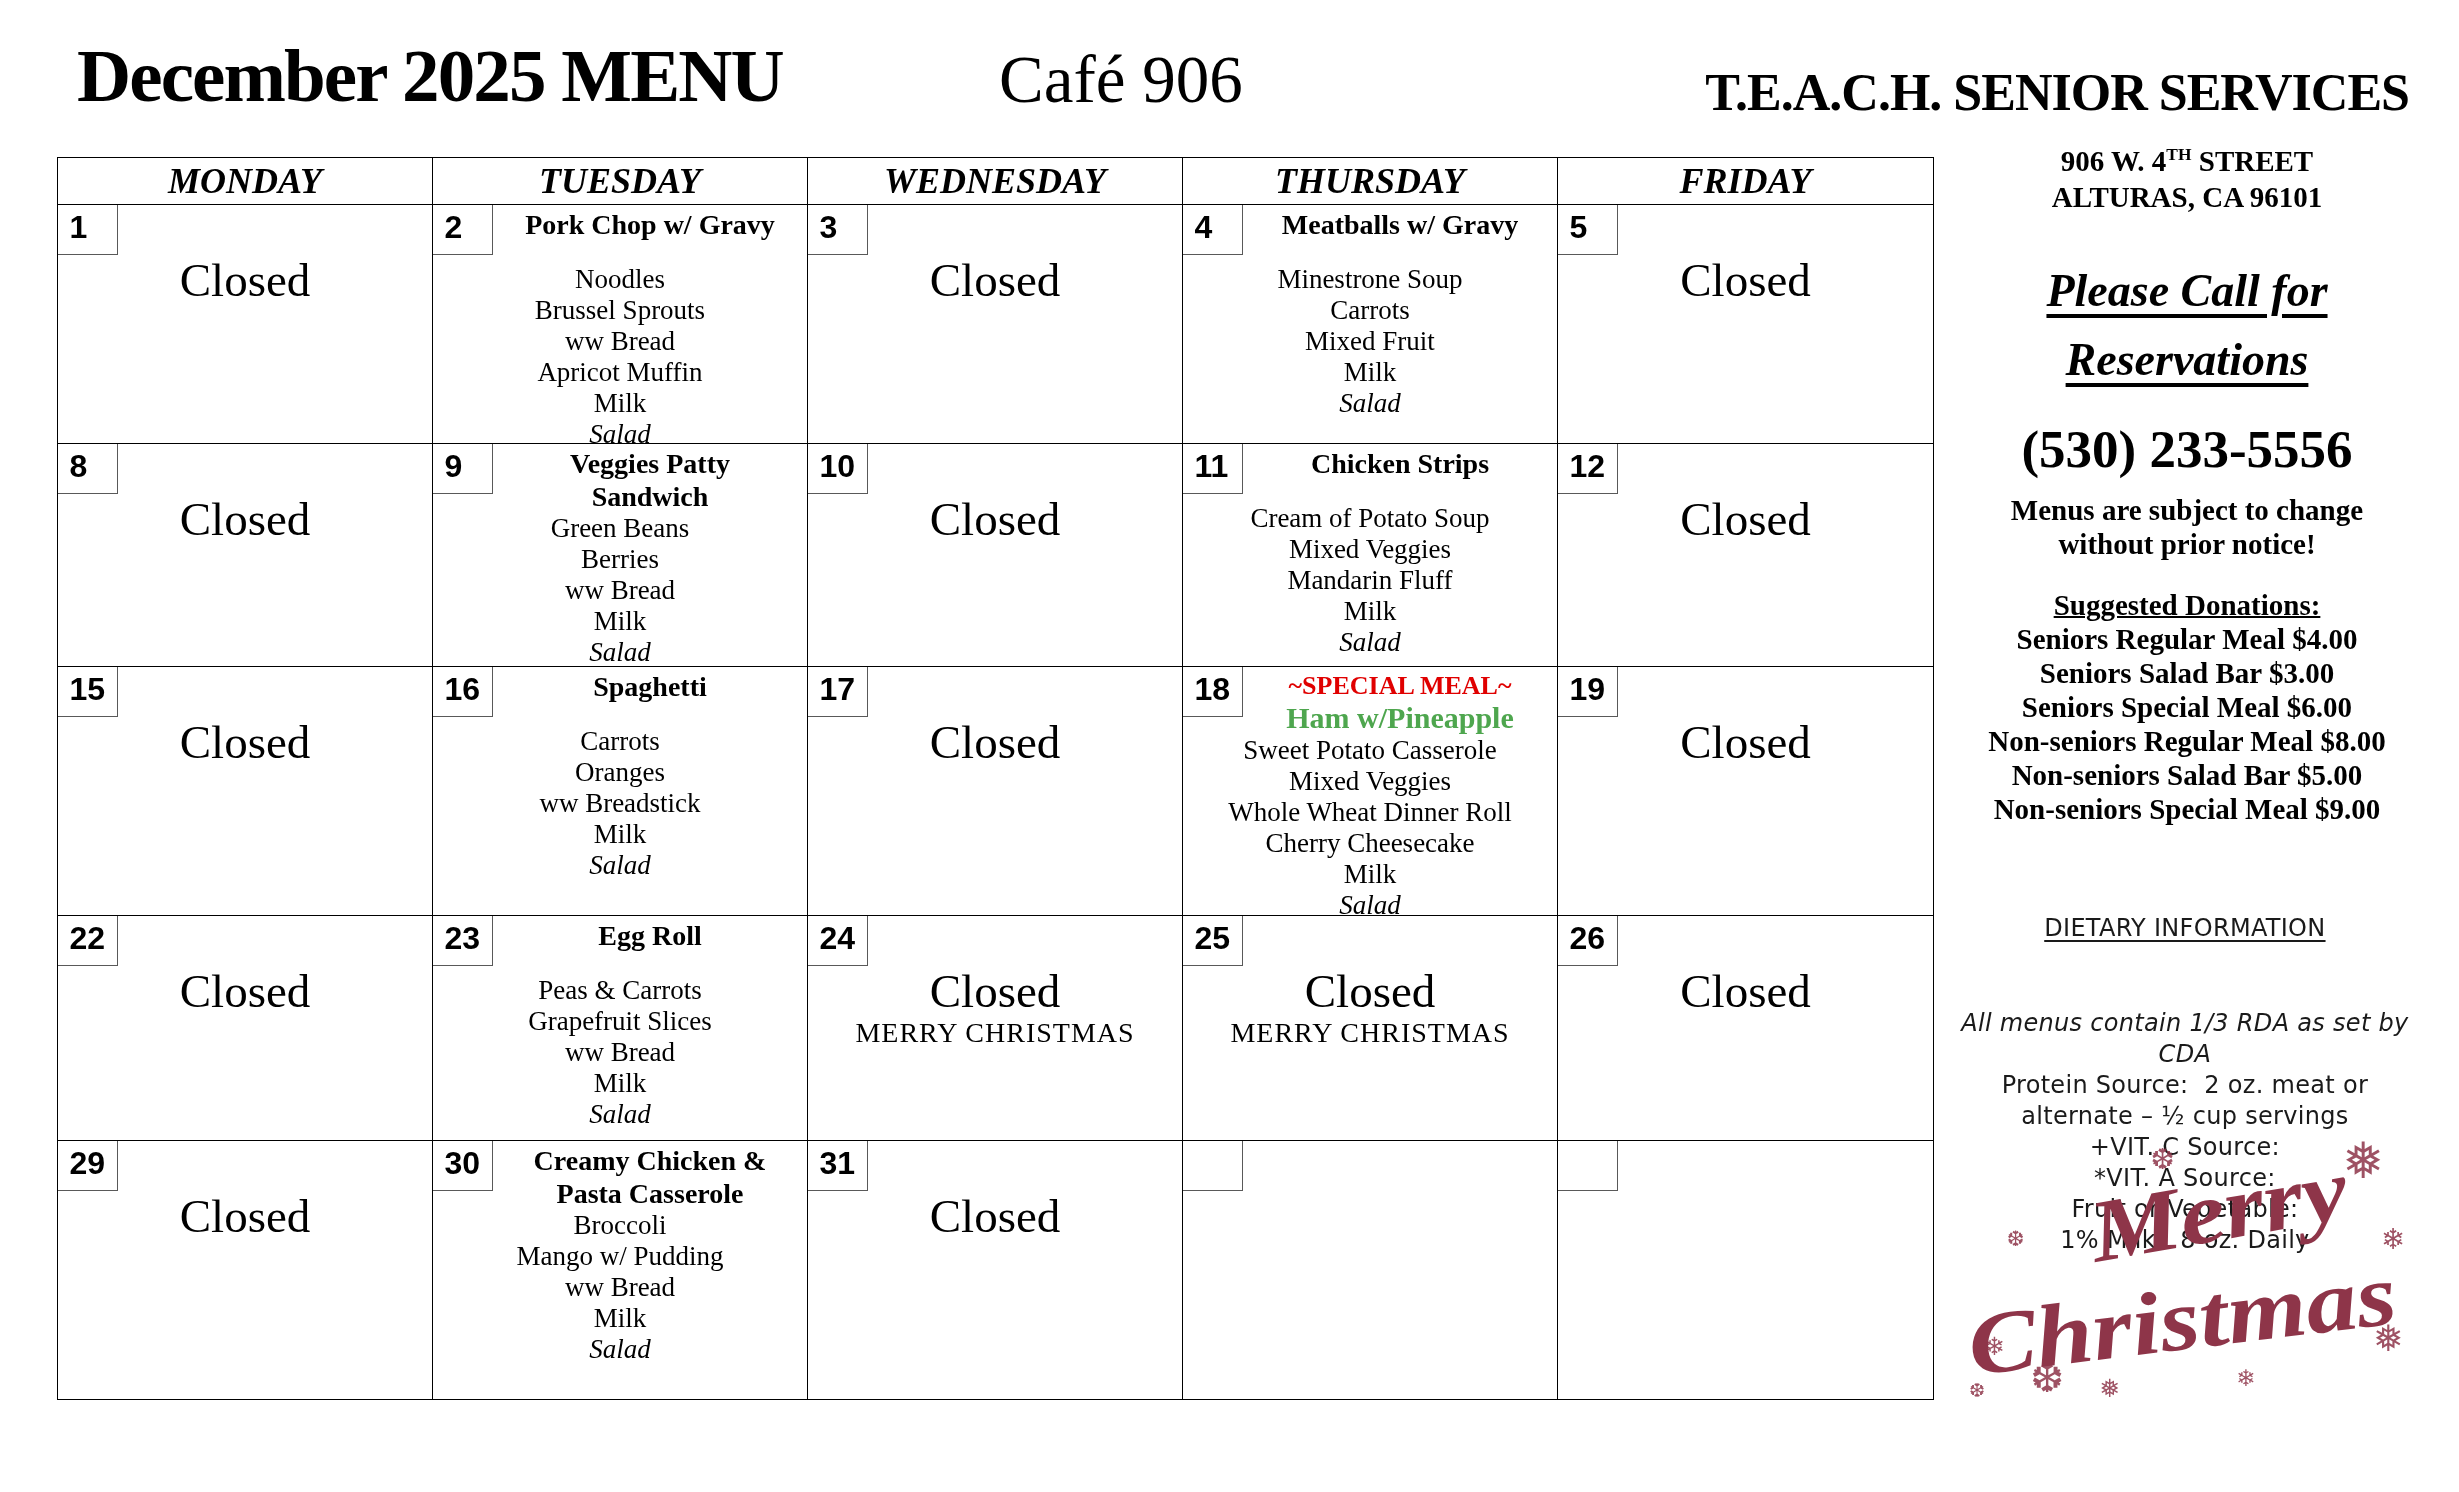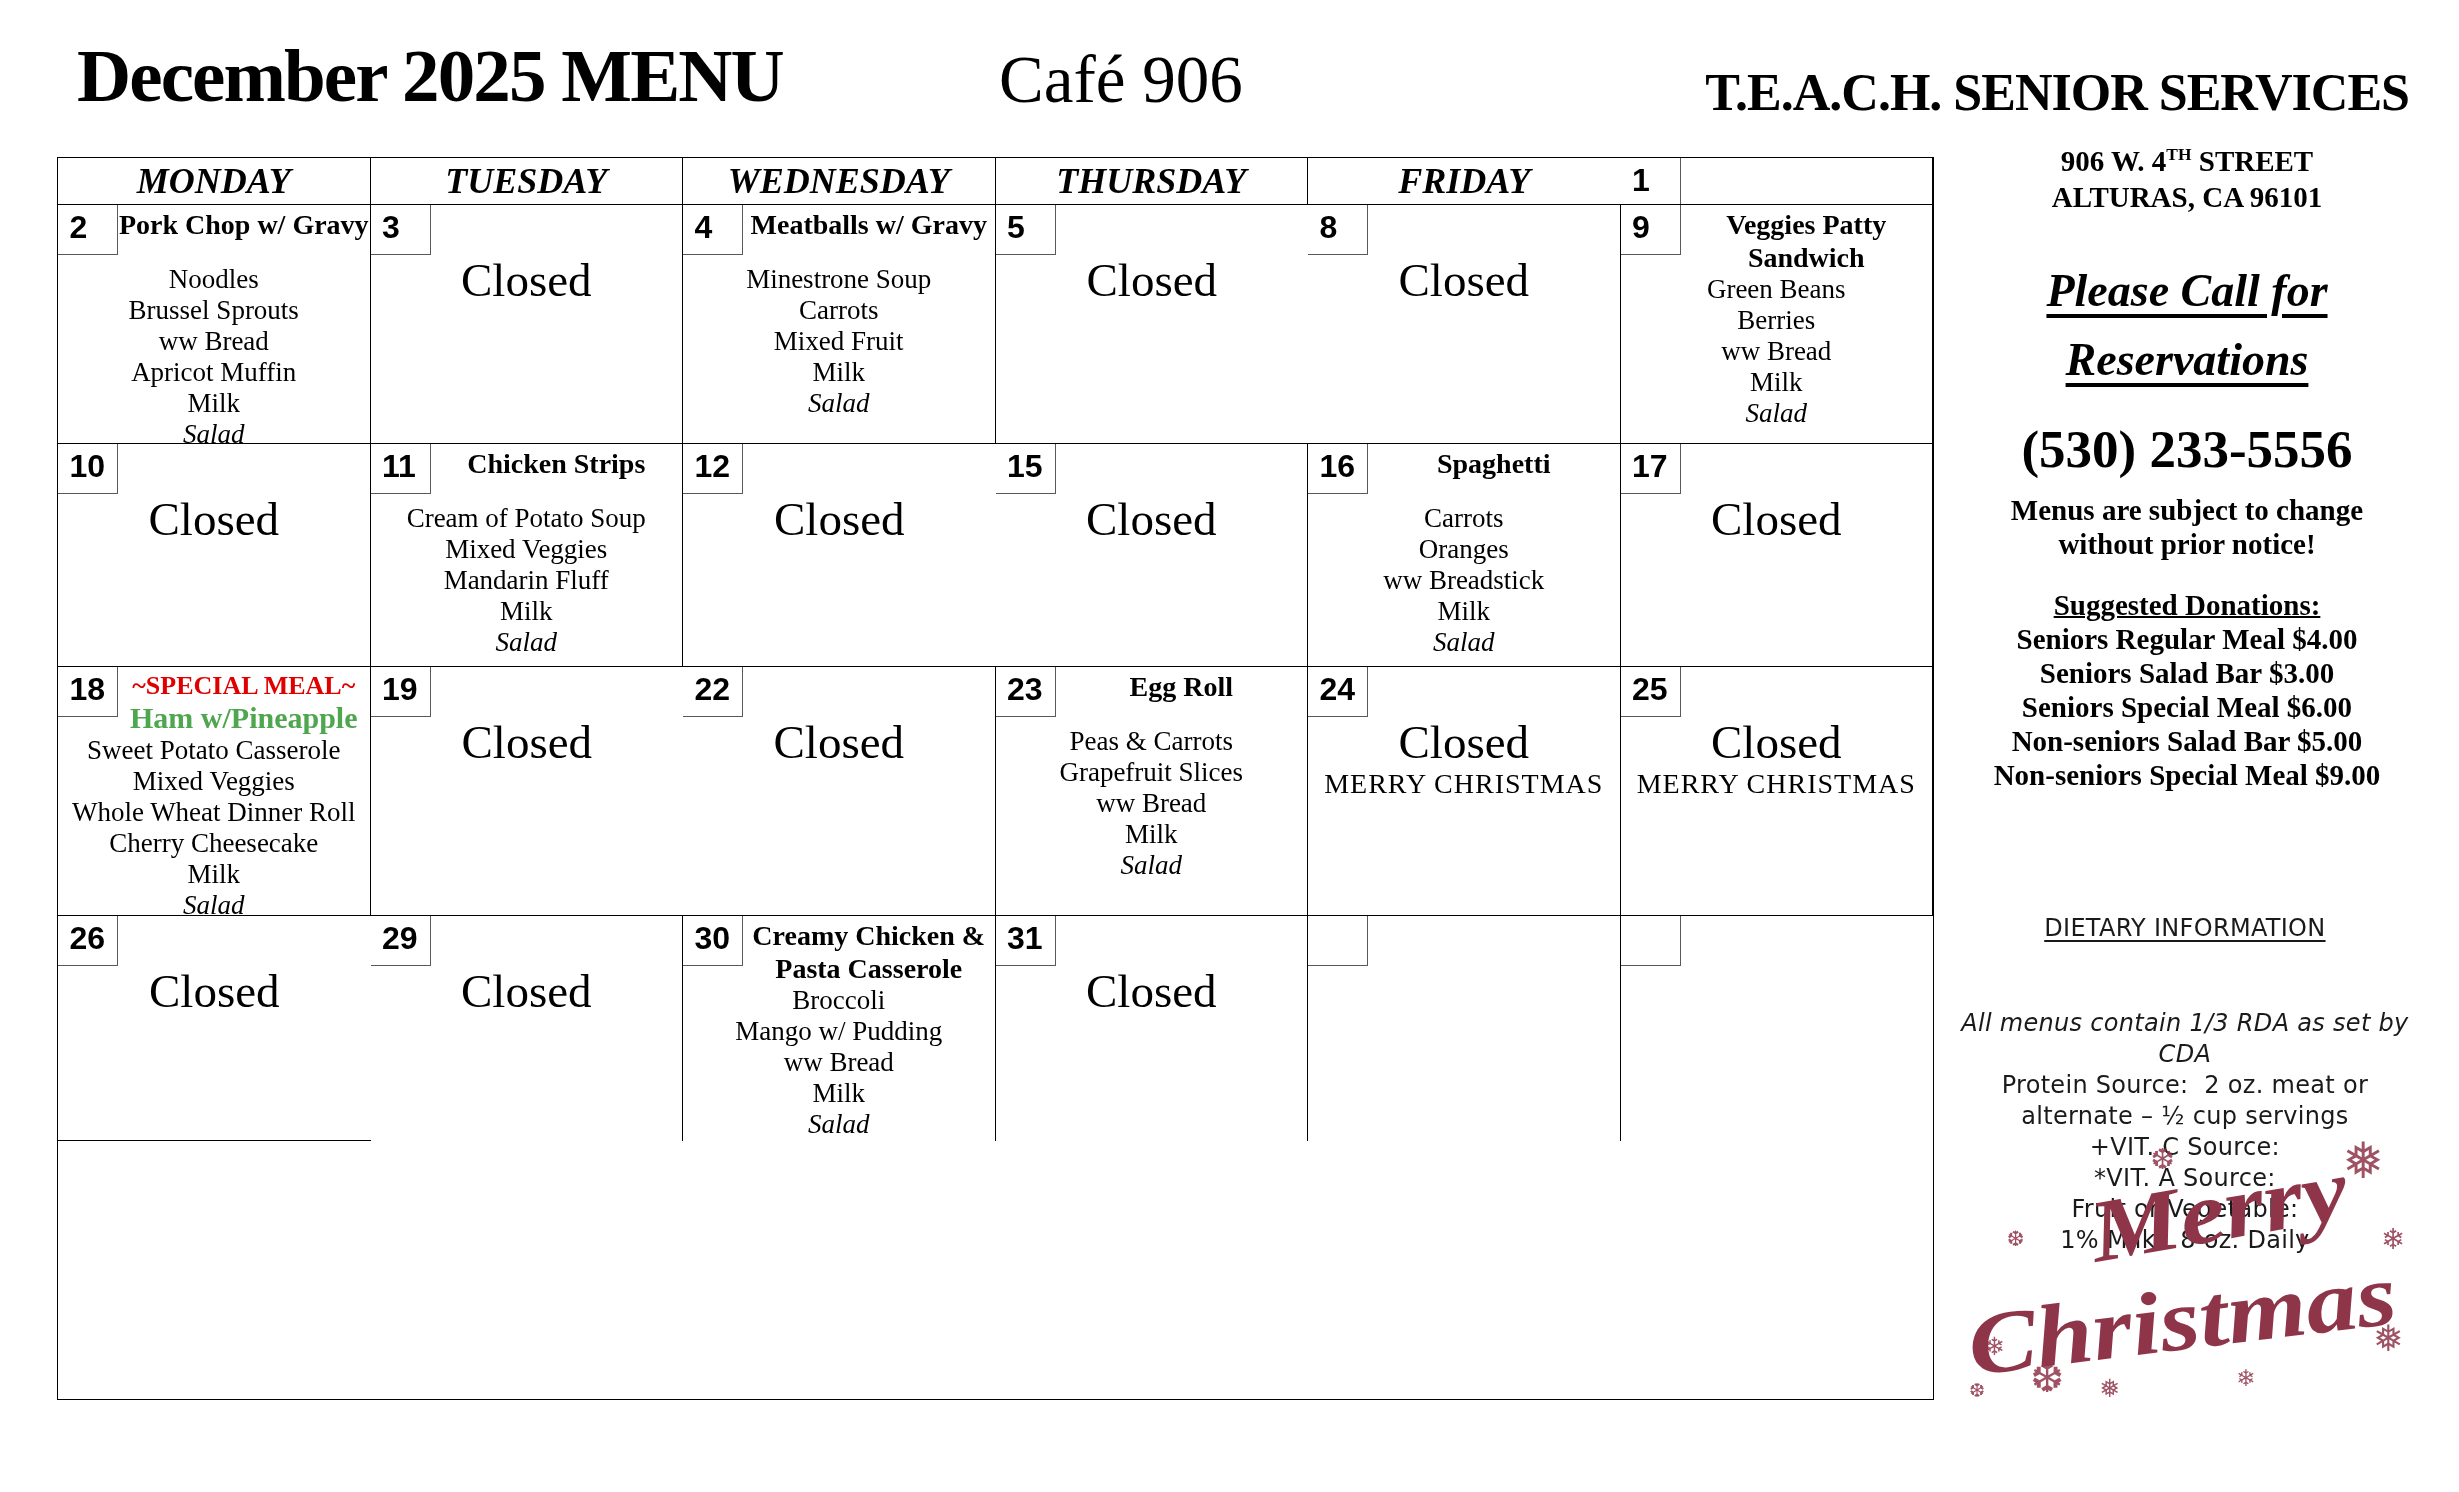--- a/index.html
+++ b/index.html
@@ -12,21 +12,21 @@
   
   .title { position:absolute; left:77px; top:38px;
            font:bold 75px/1 "Liberation Serif", serif; letter-spacing:-1.9px; }
   .cafe  { position:absolute; left:999px; top:46px;
            font:67px/1 "Liberation Serif", serif; }
   .org   { position:absolute; right:50px; top:67px;
            font:bold 52px/1 "Liberation Serif", serif; letter-spacing:-1px; }
 
   
   .calendar { position:absolute; left:57px; top:157px; width:1877px; height:1243px;
-              display:grid; grid-template-columns:repeat(6,1fr);
+              display:grid; grid-template-columns:repeat(5,1fr);
               grid-template-rows:47px 239px 223px 249px 225px auto;
               border:1.9px solid #000; background:#fff; }
   .calendar > div { border-right:1.9px solid #000; border-bottom:1.9px solid #000;
                     position:relative; overflow:hidden; background:#fff; }
   .calendar > div:nth-child(5n) { border-right:none; }
   .calendar > div:nth-child(n+26) { border-bottom:none; }
 
   .day-header { display:flex; align-items:center; justify-content:center;
                 font:italic bold 36px/1 "Liberation Serif", serif; }
 
@@ -333,20 +333,21 @@
       <div>Menus are subject to change</div>
       <div>without prior notice!</div>
     </div>
 
     <div class="don">
       <div class="don-title">Suggested Donations:</div>
       <div id="donation-lines">
           <div class="don-line">Seniors Regular Meal $4.00</div>
           <div class="don-line">Seniors Salad Bar $3.00</div>
           <div class="don-line">Seniors Special Meal $6.00</div>
+          <div class="don-line">Non-seniors Regular Meal $8.00</div>
           <div class="don-line">Non-seniors Salad Bar $5.00</div>
           <div class="don-line">Non-seniors Special Meal $9.00</div>
         </div>
     </div>
 
     <div class="diet">
       <div class="diet-title">DIETARY INFORMATION</div>
       <div id="dietary-lines"><div class="diet-line italic">All menus contain 1/3 RDA as set by CDA</div><div class="diet-line">Protein Source:  2 oz. meat or alternate – ½ cup servings</div><div class="diet-line">+VIT. C Source:</div><div class="diet-line">*VIT. A Source:</div><div class="diet-line">Fruit or Vegetable:</div><div class="diet-line">1% Milk:  8 oz. Daily</div></div>
     </div>
 

